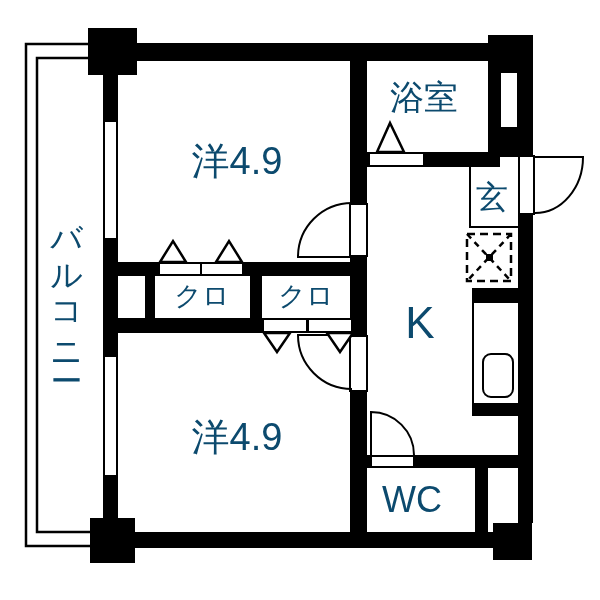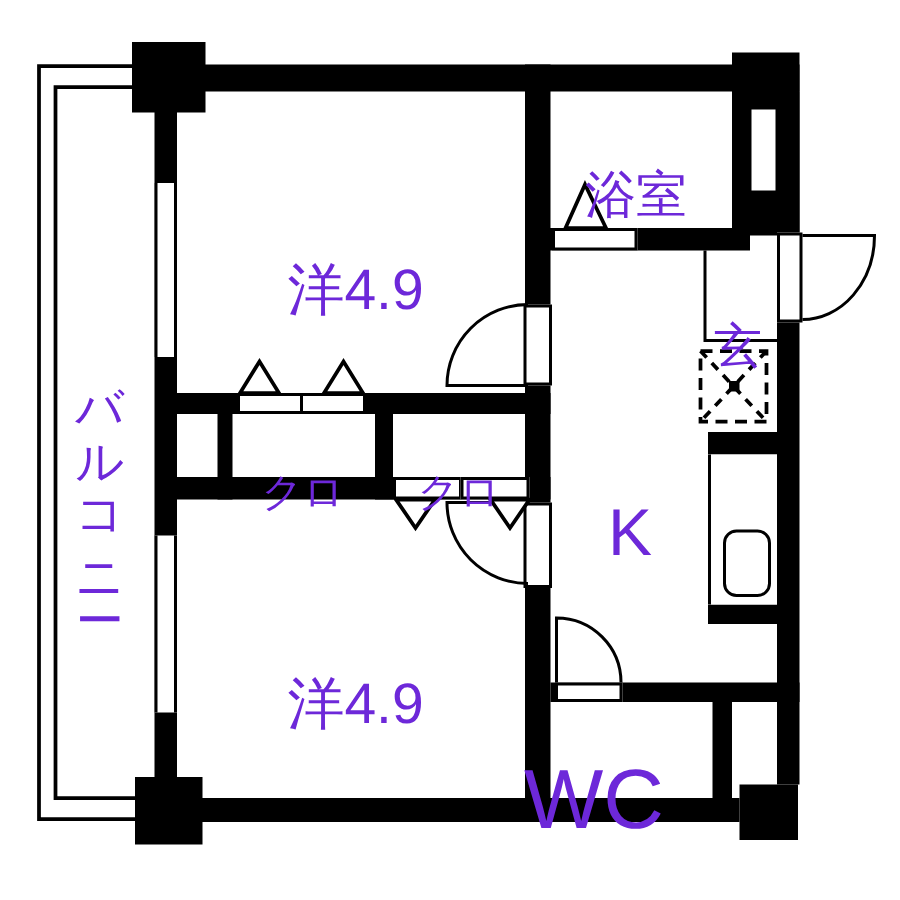--- a/index.html
+++ b/index.html
@@ -7,21 +7,21 @@
     position:relative;width:600px;height:600px;background:#ffffff;overflow:hidden;
     font-family:"Liberation Sans","DejaVu Sans",sans-serif;color:#000;
   }
   #plan *{box-sizing:border-box;}
   .wall{position:absolute;background:#000;}
   .wh{position:absolute;background:#fff;}
   .border2{border:2px solid #000;}
   .win{position:absolute;background:#fff;border-left:2px solid #000;border-right:2px solid #000;}
   svg.overlay{position:absolute;left:0;top:0;z-index:30;}
   .lbl{position:absolute;z-index:40;white-space:nowrap;transform:translate(-50%,-50%);
-       line-height:1;color:#6d28d9;margin-top:33px;}
+       line-height:1;color:#0c4a6e;}
   .lbl.v{writing-mode:vertical-rl;letter-spacing:4px;}
   .z2{z-index:20;}
 </style>
 </head>
 <body>
 
 <div id="plan">
 
   <div class="wall" style="left:130px;top:43px;width:403px;height:18px"></div>
   <div class="wall" style="left:88px;top:28px;width:49px;height:47px"></div>
@@ -86,15 +86,15 @@
   </svg>
 
   <div class="lbl v" style="left:67px;top:285px;font-size:32px">バルコニー</div>
   <div class="lbl" style="left:237px;top:161px;font-size:38px">洋4.9</div>
   <div class="lbl" style="left:237px;top:437px;font-size:38px">洋4.9</div>
   <div class="lbl" style="left:424px;top:97px;font-size:34px">浴室</div>
   <div class="lbl" style="left:492px;top:197px;font-size:32px">玄</div>
   <div class="lbl" style="left:202px;top:296px;font-size:27px">クロ</div>
   <div class="lbl" style="left:306px;top:296px;font-size:27px">クロ</div>
   <div class="lbl" style="left:420px;top:323px;font-size:44px">K</div>
-  <div class="lbl" style="left:396px;top:500px;font-size:56px">WC</div>
+  <div class="lbl" style="left:412px;top:500px;font-size:36px">WC</div>
 
 </div>
 
 </body></html>

